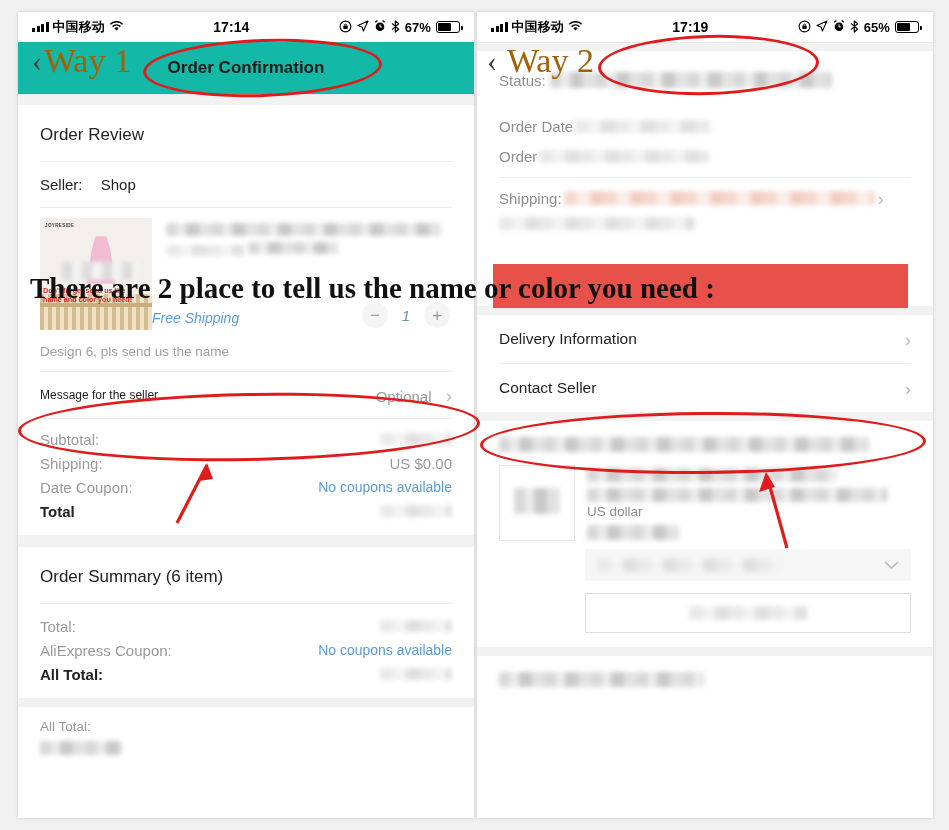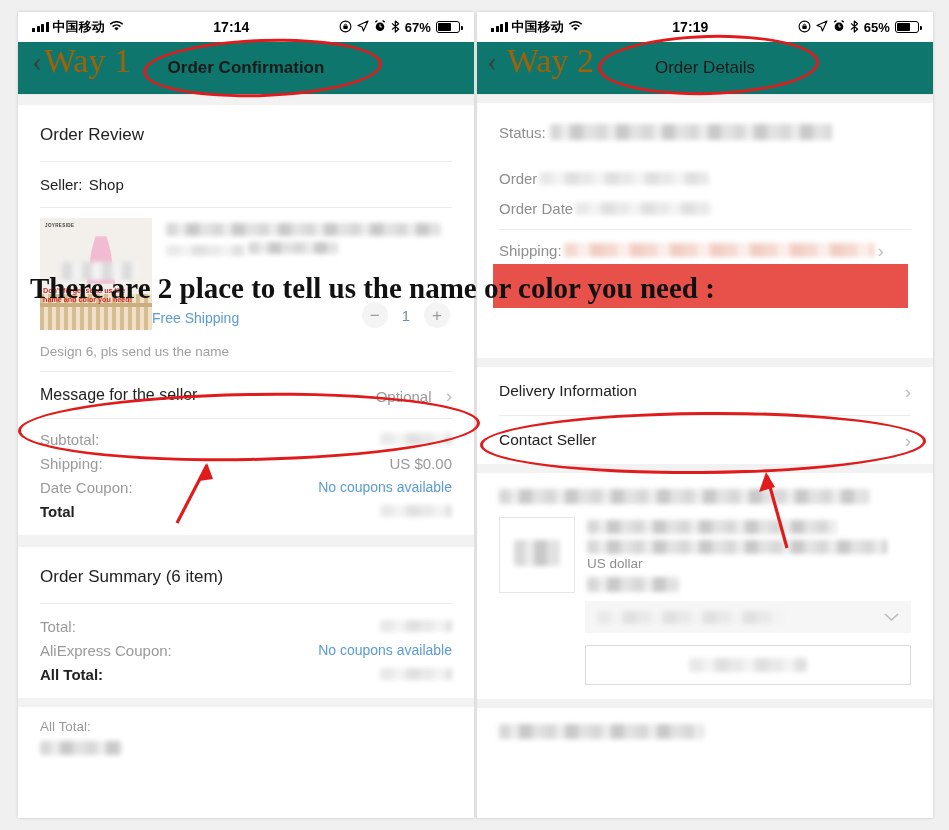--- a/index.html
+++ b/index.html
@@ -47,21 +47,21 @@
   .batt::after{
     content:"";position:absolute;right:-3.5px;top:3.5px;
     width:2px;height:4px;background:#000;border-radius:0 1px 1px 0;
   }
   .batt b{display:block;height:100%;background:#000;border-radius:1px;}
   .pct{font-size:13px;font-weight:bold;}
   .icn{font-size:12px;line-height:1;}
 
   
   .navbar{
-    height:52px;position:relative;background:#0f766e;
+    height:52px;position:relative;background:#14b8a6;
     display:flex;align-items:center;
   }
   .nav-title{
     position:absolute;left:0;right:0;text-align:center;
     font-size:17px;font-weight:bold;color:#1a1a1a;
   }
   #phone-right .nav-title{font-weight:normal;font-size:17px;}
   .nav-sep{height:10px;background:#f2f2f2;border-top:1px solid #e8e8e8;}
 
   
@@ -137,21 +137,21 @@
   .thumb .redtxt{
     position:absolute;left:3px;bottom:26px;
     font-size:7.2px;line-height:9px;color:#d02a2a;font-weight:bold;
     filter:blur(.35px);
   }
   .thumb .blurpatch{
     position:absolute;left:22px;top:44px;width:78px;height:18px;
     background:repeating-linear-gradient(90deg,#dcdcdc 0,#dcdcdc 10px,#f2f2f2 10px,#f2f2f2 20px);
     filter:blur(2.2px);
   }
-  .item-body{flex:1;padding-left:14px;position:relative;}
+  .item-body{flex:1;padding-left:14px;position:relative;font-style:italic;}
   .qty{
     display:flex;align-items:center;gap:14px;
     position:absolute;right:2px;bottom:2px;
   }
   .qbtn{
     width:26px;height:26px;border-radius:50%;background:#f4f4f4;
     display:flex;align-items:center;justify-content:center;
     color:#9a9a9a;font-size:17px;line-height:1;
   }
   .qval{color:#6f8fa6;font-size:15px;}
@@ -273,21 +273,21 @@
       <div class="nav-title">Order Confirmation</div>
     </div>
     <div class="nav-sep"></div>
 
     <div class="sect">
       <div class="h-title">Order Review</div>
       <div class="hr"></div>
 
       <div class="seller-row">
         <span>Seller:</span>
-        <span style="margin-left:2px">Shop</span>
+        <span style="margin-left:14px">Shop</span>
       </div>
       <div class="hr"></div>
 
       <div class="item">
         <div class="thumb">
           <span class="jr">JOYRESIDE</span>
           <span class="pink-shape"></span>
           <span class="blurpatch"></span>
           <span class="fence"></span>
           <span class="redtxt">
@@ -304,21 +304,21 @@
             <span class="qbtn">−</span>
             <span class="qval">1</span>
             <span class="qbtn">+</span>
           </div>
         </div>
       </div>
       <div class="design-note">Design 6, pls send us the name</div>
       <div class="hr"></div>
 
       <div class="row" style="min-height:46px">
-        <span style="font-size:16px;color:#222">Message for the seller</span>
+        <span style="font-size:12px;color:#222">Message for the seller</span>
         <span>
           <span class="muted">Optional</span>
           <span class="chev" style="margin-left:10px">›</span>
         </span>
       </div>
       <div class="hr"></div>
 
       <div style="padding:8px 0 12px">
         <div class="row" style="min-height:24px">
           <span class="muted">Subtotal:</span>
@@ -415,38 +415,35 @@
               <path d="M1 3.4 7.6 9.3 4.3 12V1l3.3 2.7L1 9.6" stroke="#000" stroke-width="1.2" fill="none" stroke-linejoin="round"></path>
             </svg>
         </span>
         <span class="pct">65%</span>
         <span class="batt">
             <b style="width:65%"></b>
           </span>
       </div>
     </div>
 
-    <div class="navbar">
-      <div class="nav-title">Order Details</div>
-    </div>
     <div class="nav-sep" style="height:8px"></div>
 
     <div class="sect" style="padding-top:12px">
       <div class="kv" style="min-height:30px">
         <span class="k">Status:</span>
         <span class="blur" style="width:282px;height:16px;margin-left:4px"></span>
       </div>
       <div style="height:14px"></div>
       <div class="kv">
+        <span class="k">Order Date</span>
+        <span class="blur light" style="width:136px;height:13px;margin-left:2px"></span>
+      </div>
+      <div class="kv">
         <span class="k">Order</span>
         <span class="blur light" style="width:170px;height:13px;margin-left:2px"></span>
-      </div>
-      <div class="kv">
-        <span class="k">Order Date</span>
-        <span class="blur light" style="width:136px;height:13px;margin-left:2px"></span>
       </div>
       <div class="hr" style="margin-top:6px"></div>
       <div class="kv" style="min-height:28px;padding-top:6px">
         <span class="k">Shipping:</span>
         <span class="blur pink" style="width:310px;height:14px;margin-left:2px"></span>
         <span class="chev" style="margin-left:4px">›</span>
       </div>
       <div style="padding:0 22px 8px">
         <span class="blur light" style="width:196px;height:13px"></span>
       </div>

